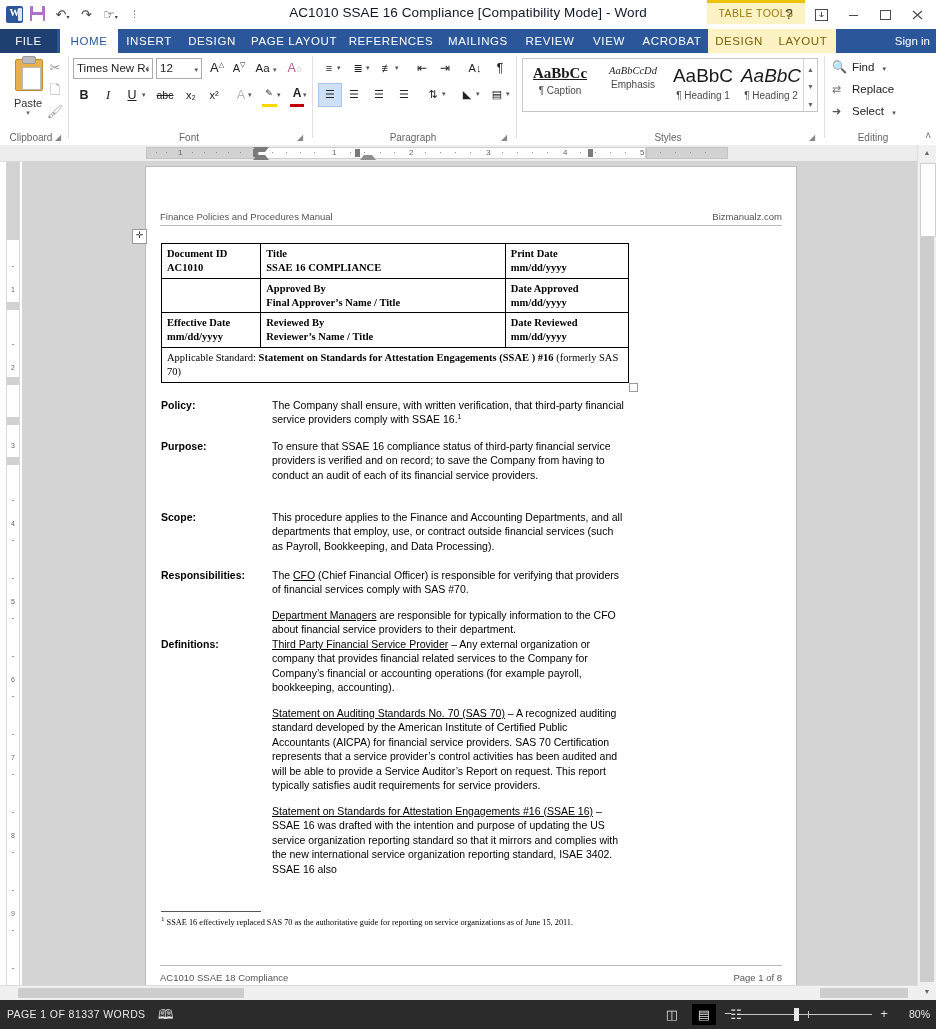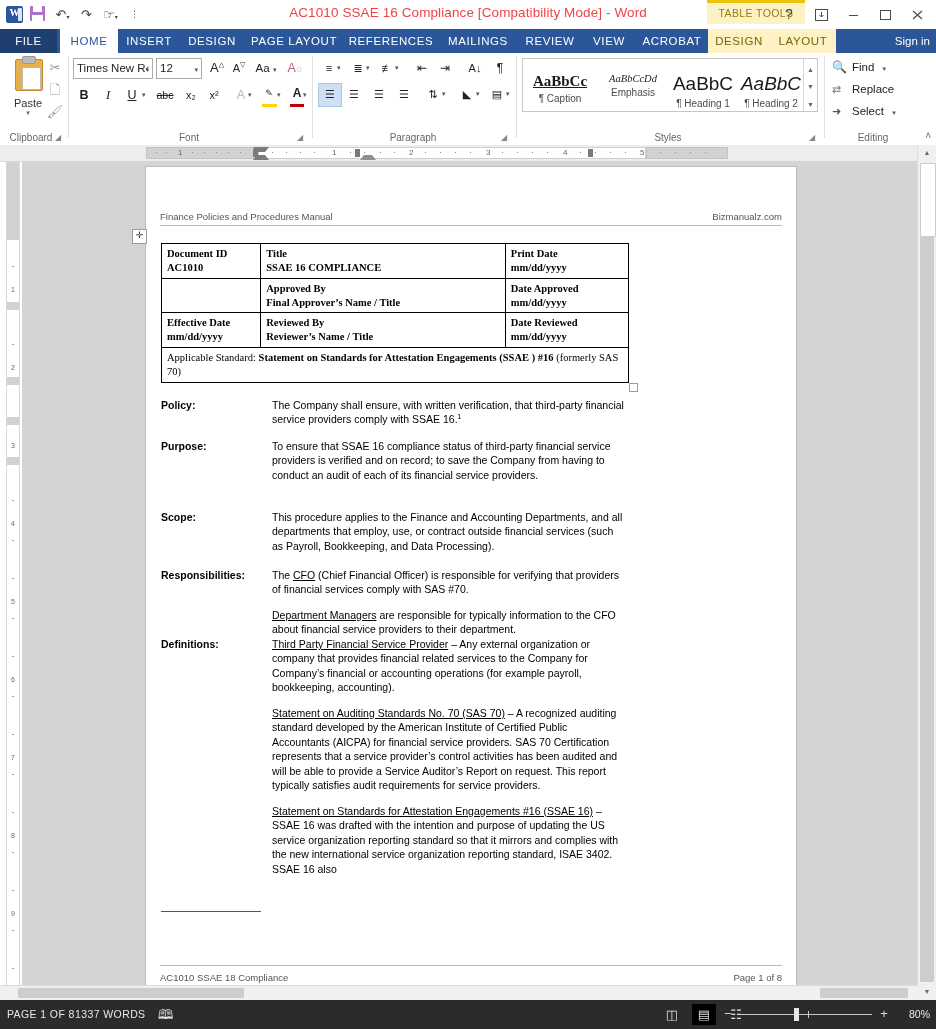--- a/index.html
+++ b/index.html
@@ -14,21 +14,21 @@
   
   .titlebar{position:relative;height:29px;background:#ffffff;border-bottom:0;}
   .tb-left{position:absolute;left:6px;top:4px;display:flex;align-items:center;gap:7px;height:21px;}
   .wordlogo{width:17px;height:17px;background:#2b579a;border-radius:2px;position:relative;}
   .wordlogo::after{content:"W";position:absolute;left:0;right:0;top:1px;text-align:center;color:#fff;font-size:10px;font-weight:bold;font-family:"Liberation Serif",serif;}
   .wordlogo::before{content:"";position:absolute;right:1px;top:2px;width:4px;height:13px;background:#fff;opacity:.85;border-radius:1px;}
   .qat-ico{width:17px;height:17px;position:relative;cursor:default;color:#444;font-size:13px;line-height:17px;text-align:center;}
   .save-ico{width:15px;height:15px;background:#b072c8;position:relative;border-radius:1px;}
   .save-ico::before{content:"";position:absolute;left:3px;top:0;width:9px;height:6px;background:#fff;}
   .save-ico::after{content:"";position:absolute;left:2px;bottom:0;width:11px;height:6px;background:#fff;}
-  .tb-title{position:absolute;left:0;right:0;top:5px;text-align:center;font-size:13.5px;color:#ef4444;letter-spacing:.1px;}
+  .tb-title{position:absolute;left:0;right:0;top:5px;text-align:center;font-size:13.5px;color:#0f172a;letter-spacing:.1px;}
   .tabletools-tab{position:absolute;left:707px;top:0;width:98px;height:24px;background:#fdf2c4;border-top:3px solid #ecc30b;
       box-sizing:border-box;}
   .tabletools-tab span{display:block;text-align:center;font-size:10.5px;color:#9c7a0b;letter-spacing:.4px;margin-top:4px;}
   .tb-right{position:absolute;right:4px;top:3px;display:flex;align-items:center;gap:2px;}
   .tb-btn{width:30px;height:22px;line-height:22px;text-align:center;color:#4c4c4c;font-size:14px;cursor:default;}
   .tb-btn.close{font-size:15px;}
   .tb-btn svg{vertical-align:middle;}
 
   
   .ribbon-tabs{position:relative;height:24px;background:#2b579a;}
@@ -57,21 +57,21 @@
 
   
   .fontbox{position:absolute;border:1px solid #ababab;background:#fff;height:21px;box-sizing:border-box;font-size:11.5px;color:#222;line-height:19px;padding-left:3px;}
   .fontbox .caret{position:absolute;right:3px;top:0;font-size:7px;color:#555;line-height:21px;}
   .fbtn{position:absolute;height:22px;min-width:22px;text-align:center;line-height:22px;font-size:12.5px;color:#222;cursor:default;}
   .fbtn.gray{color:#b6b6b6;}
   .cap{position:absolute;font-size:7px;color:#555;line-height:22px;}
 
   
   .stylebox{position:absolute;border:1px solid #c6c6c6;background:#fff;box-sizing:border-box;}
-  .stylecell{position:absolute;top:8px;height:100%;text-align:center;cursor:default;}
+  .stylecell{position:absolute;top:0;height:100%;text-align:center;cursor:default;}
   .stylecell .sample{font-family:"Liberation Serif",serif;color:#1a1a1a;margin-top:6px;}
   .stylecell .sname{font-size:10px;color:#4a4a4a;margin-top:3px;}
   .gallery-scroll{position:absolute;width:13px;top:0;height:100%;border-left:1px solid #d6d6d6;background:#fff;}
   .gallery-scroll div{height:33.3%;text-align:center;font-size:7px;color:#666;line-height:22px;}
 
   
   .editbtn{position:absolute;height:20px;font-size:11.5px;color:#222;line-height:20px;cursor:default;padding-left:20px;}
   .ribbon-collapse{position:absolute;right:5px;bottom:4px;font-size:10px;color:#666;}
 
   
@@ -530,20 +530,23 @@
       <div class="body-row" style="top:470px;">
         <div class="k">Definitions:</div>
         <div class="v">
           <p><span class="u">Third Party Financial Service Provider</span><span> – Any external organization or company that provides financial related services to the Company for Company’s financial or accounting operations (for example payroll, bookkeeping, accounting).</span></p>
           <p><span class="u">Statement on Auditing Standards No. 70 (SAS 70)</span><span> – A recognized auditing standard developed by the American Institute of Certified Public Accountants (AICPA) for financial service providers.  SAS 70 Certification represents that a service provider’s control activities has been audited and will be able to provide a Service Auditor’s Report on request.  This report typically satisfies audit requirements for service providers.</span></p>
           <p><span class="u">Statement on Standards for Attestation Engagements #16 (SSAE 16)</span><span> – SSAE 16 was drafted with the intention and purpose of updating the US service organization reporting standard so that it mirrors and complies with the new international service organization reporting standard, ISAE 3402. SSAE 16 also</span></p>
         </div>
       </div>
 
       <div class="fn-rule"></div>
+      <div class="footnote">
+        <sup style="font-size:7px">1</sup><span> SSAE 16  effectively replaced SAS 70 as the authoritative guide for reporting on service organizations as of June 15, 2011.</span>
+      </div>
 
       <div class="ftr-rule"></div>
       <div class="ftr">
         <span>AC1010 SSAE 18 Compliance</span>
         <span class="r">Page 1 of 8</span>
       </div>
 
     </div>
   </div>
 

